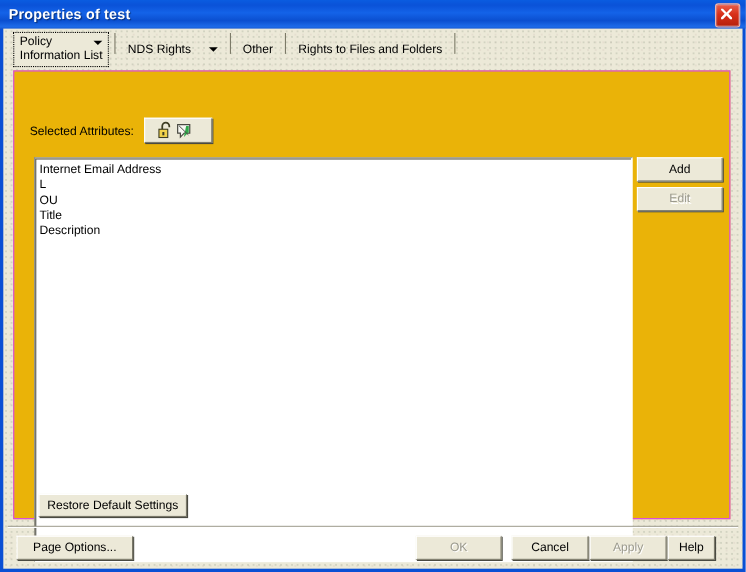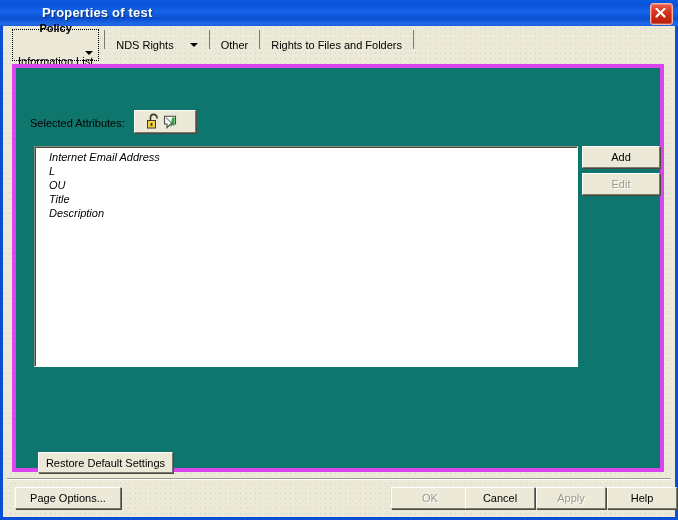--- a/index.html
+++ b/index.html
@@ -37,21 +37,20 @@
   .title-text {
     position: absolute;
     left: 8px;
     top: 5px;
     color: #ffffff;
     font-size: 13px;
     font-weight: bold;
     letter-spacing: 0.2px;
     text-shadow: 1px 1px 1px rgba(0,0,0,0.45);
     white-space: nowrap;
-    margin-left: 34px;
   }
   .close-button {
     position: absolute;
     right: 5px;
     top: 3px;
     width: 21px;
     height: 20px;
     background: linear-gradient(to bottom, #e8604d 0%, #d8301a 45%, #b51f0c 100%);
     border: 1px solid #f2b5ac;
     border-radius: 3px;
@@ -107,21 +106,21 @@
     background: #ece9d8;
     padding: 0 5px;
   }
   .tab-main {
     display: flex;
     align-items: center;
     gap: 16px;
     font-size: 11px;
     line-height: 13px;
   }
-  .tab.selected .tab-main { font-weight: bold; flex-direction: column; }
+  .tab.selected .tab-main { font-weight: normal; }
   .tab-sub {
     font-size: 11px;
     line-height: 13px;
     font-weight: normal;
   }
   .tab-arrow {
     width: 0; height: 0;
     border-left: 4px solid transparent;
     border-right: 4px solid transparent;
     border-top: 4px solid #000000;
@@ -136,22 +135,22 @@
   }
 
   
   .page-panel {
     position: absolute;
     left: 9px;
     top: 38px;
     width: 652px;
     height: 408px;
     box-sizing: border-box;
-    border: 4px solid #d946ef;
-    background: #0f766e;
+    border: 1px solid #d946ef;
+    background: #eab308;
   }
 
   .field-label {
     position: absolute;
     left: 14px;
     top: 49px;
     font-size: 11px;
   }
 
   
@@ -183,30 +182,29 @@
     width: 62px;
     height: 23px;
   }
 
   
   .listbox {
     position: absolute;
     left: 18px;
     top: 78px;
     width: 544px;
-    height: 221px;
+    height: 368px;
     box-sizing: border-box;
     background: #ffffff;
     border: 1px solid;
     border-color: #8c8a7c #ffffff #ffffff #8c8a7c;
     box-shadow: inset 1px 1px 0 0 #4a4a42;
     overflow: hidden;
-    padding: 3px 0 0 10px;
+    padding: 3px 0 0 0;
     cursor: default;
-    font-style: italic;
   }
   .list-item {
     padding: 0 2px 0 4px;
     height: 14px;
     line-height: 14px;
     font-size: 11px;
     white-space: nowrap;
   }
 
   
@@ -238,24 +236,24 @@
     border-top: 1px solid #9d9b8c;
     border-bottom: 1px solid #ffffff;
     box-sizing: border-box;
   }
   .bottom-btn {
     position: absolute;
     top: 461px;
     height: 22px;
   }
   .bb-page    { left: 12px;  width: 106px; }
-  .bb-ok      { left: 388px; width: 78px; }
+  .bb-ok      { left: 375px; width: 78px; }
   .bb-cancel  { left: 462px; width: 70px; }
   .bb-apply   { left: 533px; width: 70px; }
-  .bb-help    { left: 604px; width: 70px; }
+  .bb-help    { left: 604px; width: 43px; }
 </style>
 </head>
 <body>
 
 <div class="window">
 
   <div class="titlebar">
     <div class="title-text">Properties of test</div>
     <div class="close-button">
       <svg width="19" height="18" viewBox="0 0 19 18">

